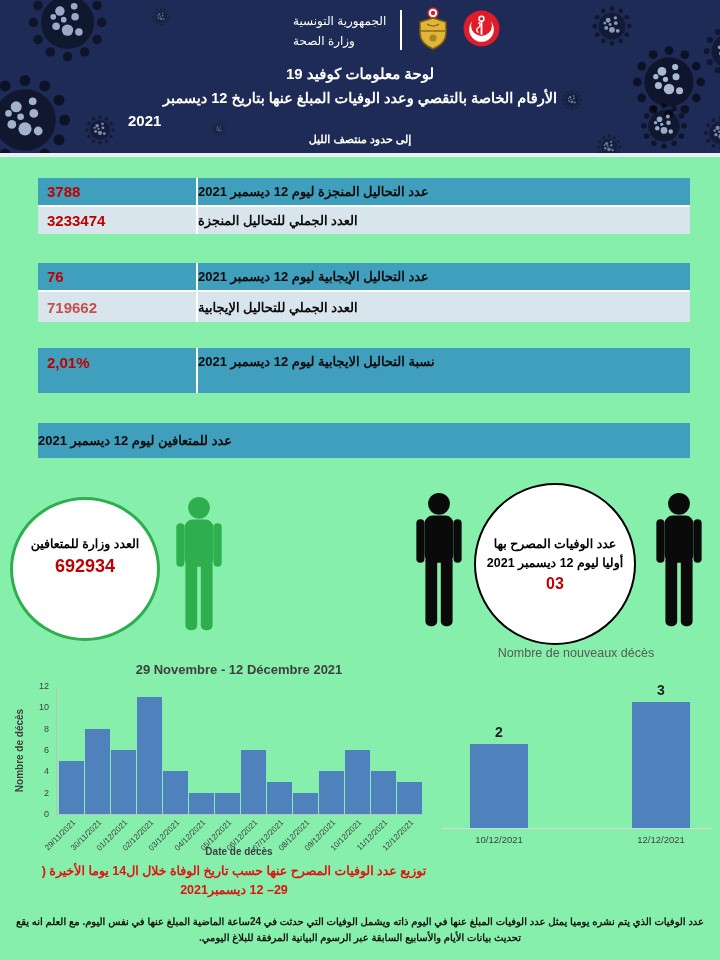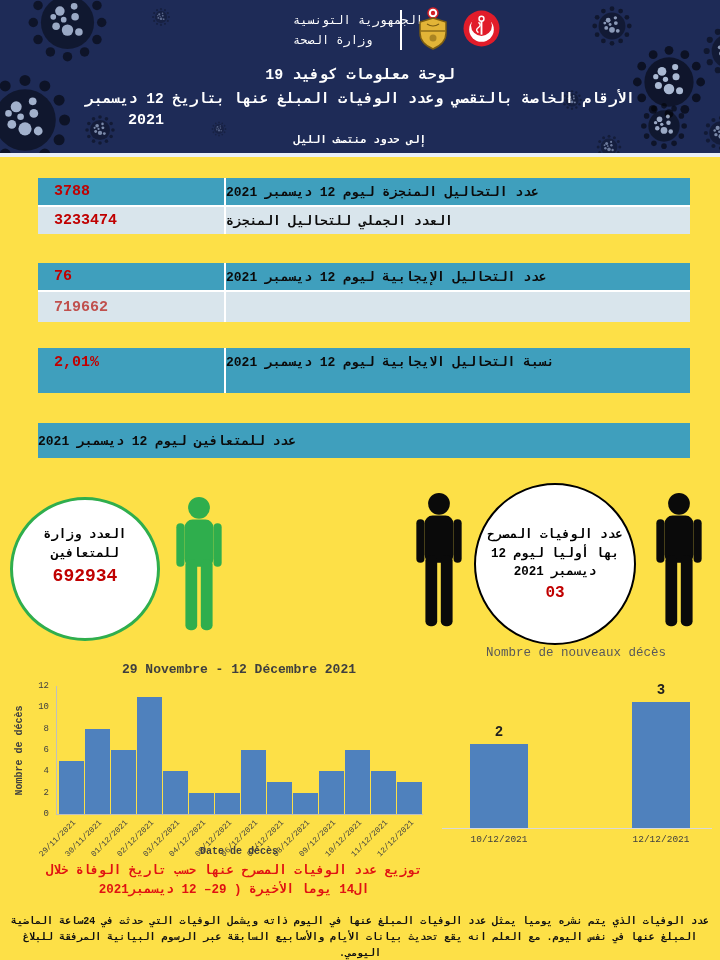--- a/index.html
+++ b/index.html
@@ -1,34 +1,34 @@
 <!DOCTYPE html>
 <html lang="ar"><head>
 <meta charset="utf-8">
 <style>
   html,body{margin:0;padding:0;background:#fff;}
-  #page{position:relative;width:720px;height:960px;background:#fde047;overflow:hidden;
-        font-family:Liberation Mono, monospace;}
+  #page{position:relative;width:720px;height:960px;background:#86efac;overflow:hidden;
+        font-family:Liberation Sans, sans-serif;}
   
   #header{position:absolute;left:0;top:0;width:720px;height:153px;background:#1e2b57;overflow:hidden;}
   #header .virus{position:absolute;color:#8aa9dd;}
   #gov-block{position:absolute;left:293px;top:12px;color:#fff;font-size:12px;line-height:1.65;text-align:left;direction:rtl;}
   #gov-divider{position:absolute;left:400px;top:10px;width:2px;height:40px;background:#fff;}
   #emblem{position:absolute;left:417px;top:6px;}
   #moh-logo{position:absolute;left:463px;top:10px;}
   .hdr-title{position:absolute;left:0;width:720px;text-align:center;color:#fff;font-weight:bold;direction:rtl;}
   #title-1{top:65px;font-size:15px;}
   #title-2{top:90px;font-size:14.5px;white-space:nowrap;}
   #title-2b{position:absolute;left:128px;top:112px;color:#fff;font-weight:bold;font-size:15px;}
   #title-3{top:133px;font-size:11px;}
   #header-strip{position:absolute;left:0;top:153px;width:720px;height:4px;background:#e9eff7;}
   
   .stat-row{position:absolute;left:38px;width:652px;display:flex;}
-  .stat-row .val-cell{width:188px;border-right:2px solid #fff;display:flex;align-items:center;
-        padding-left:16px;box-sizing:border-box;direction:ltr;
+  .stat-row .val-cell{width:160px;border-right:2px solid #fff;display:flex;align-items:center;
+        padding-left:9px;box-sizing:border-box;direction:ltr;
         color:#c00000;font-weight:bold;font-size:15px;}
   .stat-row .lbl-cell{flex:1;display:flex;align-items:center;justify-content:flex-end;
         padding-right:10px;box-sizing:border-box;direction:rtl;
         color:#0b0b0b;font-weight:bold;font-size:13px;}
   .row-teal{background:#3f9fbd;}
   .row-light{background:#d9e5ec;}
   #row-0{top:178px;height:27px;border-bottom:2px solid #fff;}
   #row-1{top:207px;height:27px;}
   #row-2{top:263px;height:27px;border-bottom:2px solid #fff;justify-content:center;}
   #row-3{top:292px;height:30px;}
@@ -196,20 +196,21 @@
   <div id="row-1" class="stat-row row-light">
     <div class="val-cell">3233474</div>
     <div class="lbl-cell">العدد الجملي للتحاليل المنجزة</div>
   </div>
   <div id="row-2" class="stat-row row-teal">
     <div class="val-cell">76</div>
     <div class="lbl-cell">عدد التحاليل الإيجابية ليوم  12 ديسمبر 2021</div>
   </div>
   <div id="row-3" class="stat-row row-light">
     <div class="val-cell" style="color:#c0504d">719662</div>
+    <div class="lbl-cell">العدد الجملي للتحاليل الإيجابية</div>
   </div>
   <div id="row-4" class="stat-row row-teal">
     <div class="val-cell">2,01%</div>
     <div class="lbl-cell">نسبة التحاليل الايجابية ليوم 12 ديسمبر 2021</div>
   </div>
   <div id="row-5" class="stat-row row-teal">
     <div class="lbl-cell">عدد للمتعافين ليوم 12 ديسمبر 2021</div>
   </div>
 
   <div id="circle-recovered" class="sum-circle">

